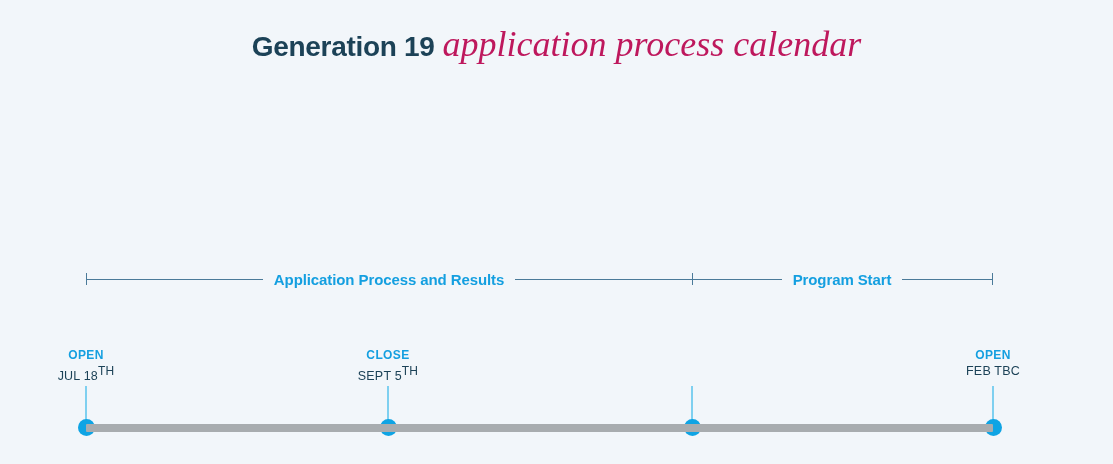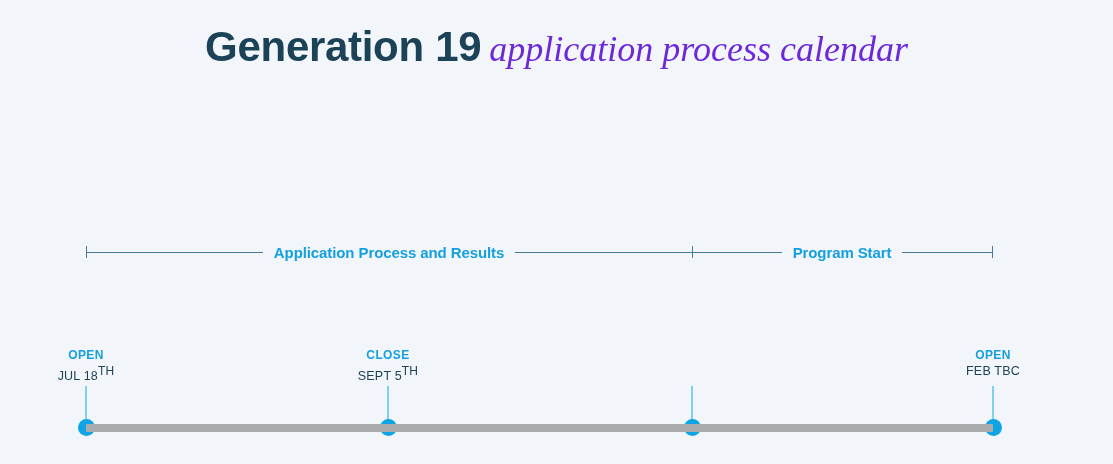--- a/index.html
+++ b/index.html
@@ -20,39 +20,39 @@
     position: absolute;
     left: 0;
     top: 26px;
     width: 1113px;
     text-align: center;
     white-space: nowrap;
     line-height: 1;
   }
   .title-main {
     font-family: "Liberation Sans", sans-serif;
-    font-size: 42px;
+    font-size: 28px;
     font-weight: bold;
     color: #1c4257;
     letter-spacing: -0.3px;
   }
   .title-accent {
     font-family: "Liberation Serif", serif;
     font-size: 36px;
     font-style: italic;
-    color: #6d28d9;
+    color: #be185d;
     letter-spacing: 0px;
     margin-left: 8px;
   }
 
   
   #phases {
     position: absolute;
     left: 86px;
-    top: 241px;
+    top: 268px;
     width: 923px;
     height: 22px;
   }
   .phase {
     position: absolute;
     top: 0;
     height: 22px;
     display: flex;
     align-items: center;
   }

